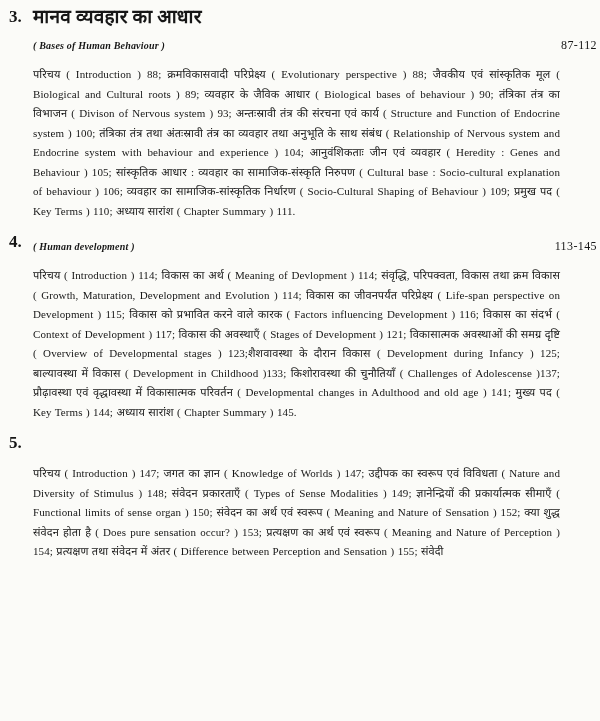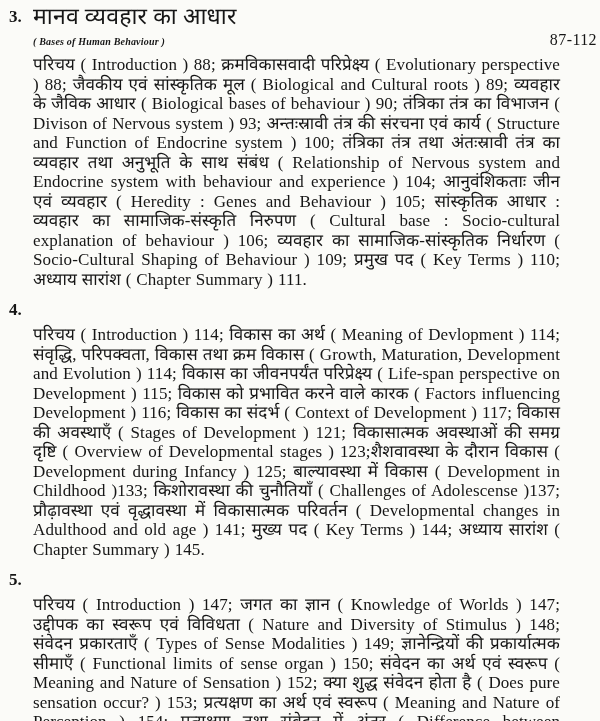--- a/index.html
+++ b/index.html
@@ -33,48 +33,49 @@
     width: 24px;
     font-weight: bold;
     font-size: 17px;
     line-height: 24px;
   }
   .titles {
     flex: 1 1 auto;
     min-width: 0;
   }
   .title-hi {
-    font-weight: normal;
-    font-size: 23px;
+    font-weight: bold;
+    font-size: 19px;
     line-height: 24px;
     letter-spacing: 0.2px;
   }
   .title-en-row {
     display: flex;
     justify-content: space-between;
     align-items: baseline;
     line-height: 21px;
   }
   .title-en {
     font-weight: bold;
     font-style: italic;
     font-size: 10px;
     letter-spacing: 0.2px;
   }
   .pages {
-    font-size: 16px;
+    font-size: 12px;
     font-weight: normal;
     letter-spacing: 0.4px;
     white-space: nowrap;
     padding-left: 8px;
+    margin-top: 6px;
   }
   .topics {
-    margin: 3px 0 0 24px;
+    margin: 9px 0 0 24px;
     width: 527px;
-    font-size: 17px;
+    font-size: 11px;
     line-height: 19.5px;
     text-align: justify;
     letter-spacing: 0.1px;
     word-spacing: 0.5px;
   }
 </style>
 </head>
 <body>
 
 <div class="page">
@@ -90,20 +91,24 @@
         </div>
       </div>
     </div>
     <p class="topics">परिचय ( Introduction ) 88; क्रमविकासवादी परिप्रेक्ष्य ( Evolutionary perspective ) 88; जैवकीय एवं सांस्कृतिक मूल ( Biological and Cultural roots ) 89; व्यवहार के जैविक आधार ( Biological bases of behaviour ) 90; तंत्रिका तंत्र का विभाजन ( Divison of Nervous system ) 93; अन्तःस्रावी तंत्र की संरचना एवं कार्य ( Structure and Function of Endocrine system ) 100; तंत्रिका तंत्र तथा अंतःस्रावी तंत्र का व्यवहार तथा अनुभूति के साथ संबंध ( Relationship of Nervous system and Endocrine system with behaviour and experience ) 104; आनुवंशिकताः जीन एवं व्यवहार ( Heredity : Genes and Behaviour ) 105; सांस्कृतिक आधार : व्यवहार का सामाजिक-संस्कृति निरुपण ( Cultural base : Socio-cultural explanation of behaviour ) 106; व्यवहार का सामाजिक-सांस्कृतिक निर्धारण ( Socio-Cultural Shaping of Behaviour ) 109; प्रमुख पद ( Key Terms ) 110; अध्याय सारांश ( Chapter Summary ) 111.</p>
   </div>
 
   <div class="entry">
     <div class="entry-head">
       <span class="num">4.</span>
       <div class="titles">
+        <div class="title-en-row">
+          <span class="title-en">( Human development )</span>
+          <span class="pages">113-145</span>
+        </div>
       </div>
     </div>
     <p class="topics">परिचय ( Introduction ) 114; विकास का अर्थ ( Meaning of Devlopment ) 114; संवृद्धि, परिपक्वता, विकास तथा क्रम विकास ( Growth, Maturation, Development and Evolution ) 114; विकास का जीवनपर्यंत परिप्रेक्ष्य ( Life-span perspective on Development ) 115; विकास को प्रभावित करने वाले कारक ( Factors influencing Development ) 116; विकास का संदर्भ ( Context of Development ) 117; विकास की अवस्थाएँ ( Stages of Development ) 121; विकासात्मक अवस्थाओं की समग्र दृष्टि ( Overview of Developmental stages ) 123;शैशवावस्था के दौरान विकास ( Development during Infancy ) 125; बाल्यावस्था में विकास ( Development in Childhood )133; किशोरावस्था की चुनौतियाँ ( Challenges of Adolescense )137; प्रौढ़ावस्था एवं वृद्धावस्था में विकासात्मक परिवर्तन ( Developmental changes in Adulthood and old age ) 141; मुख्य पद ( Key Terms ) 144; अध्याय सारांश ( Chapter Summary ) 145.</p>
   </div>
 
   <div class="entry">
     <div class="entry-head">
       <span class="num">5.</span>
       <div class="titles">
       </div>

